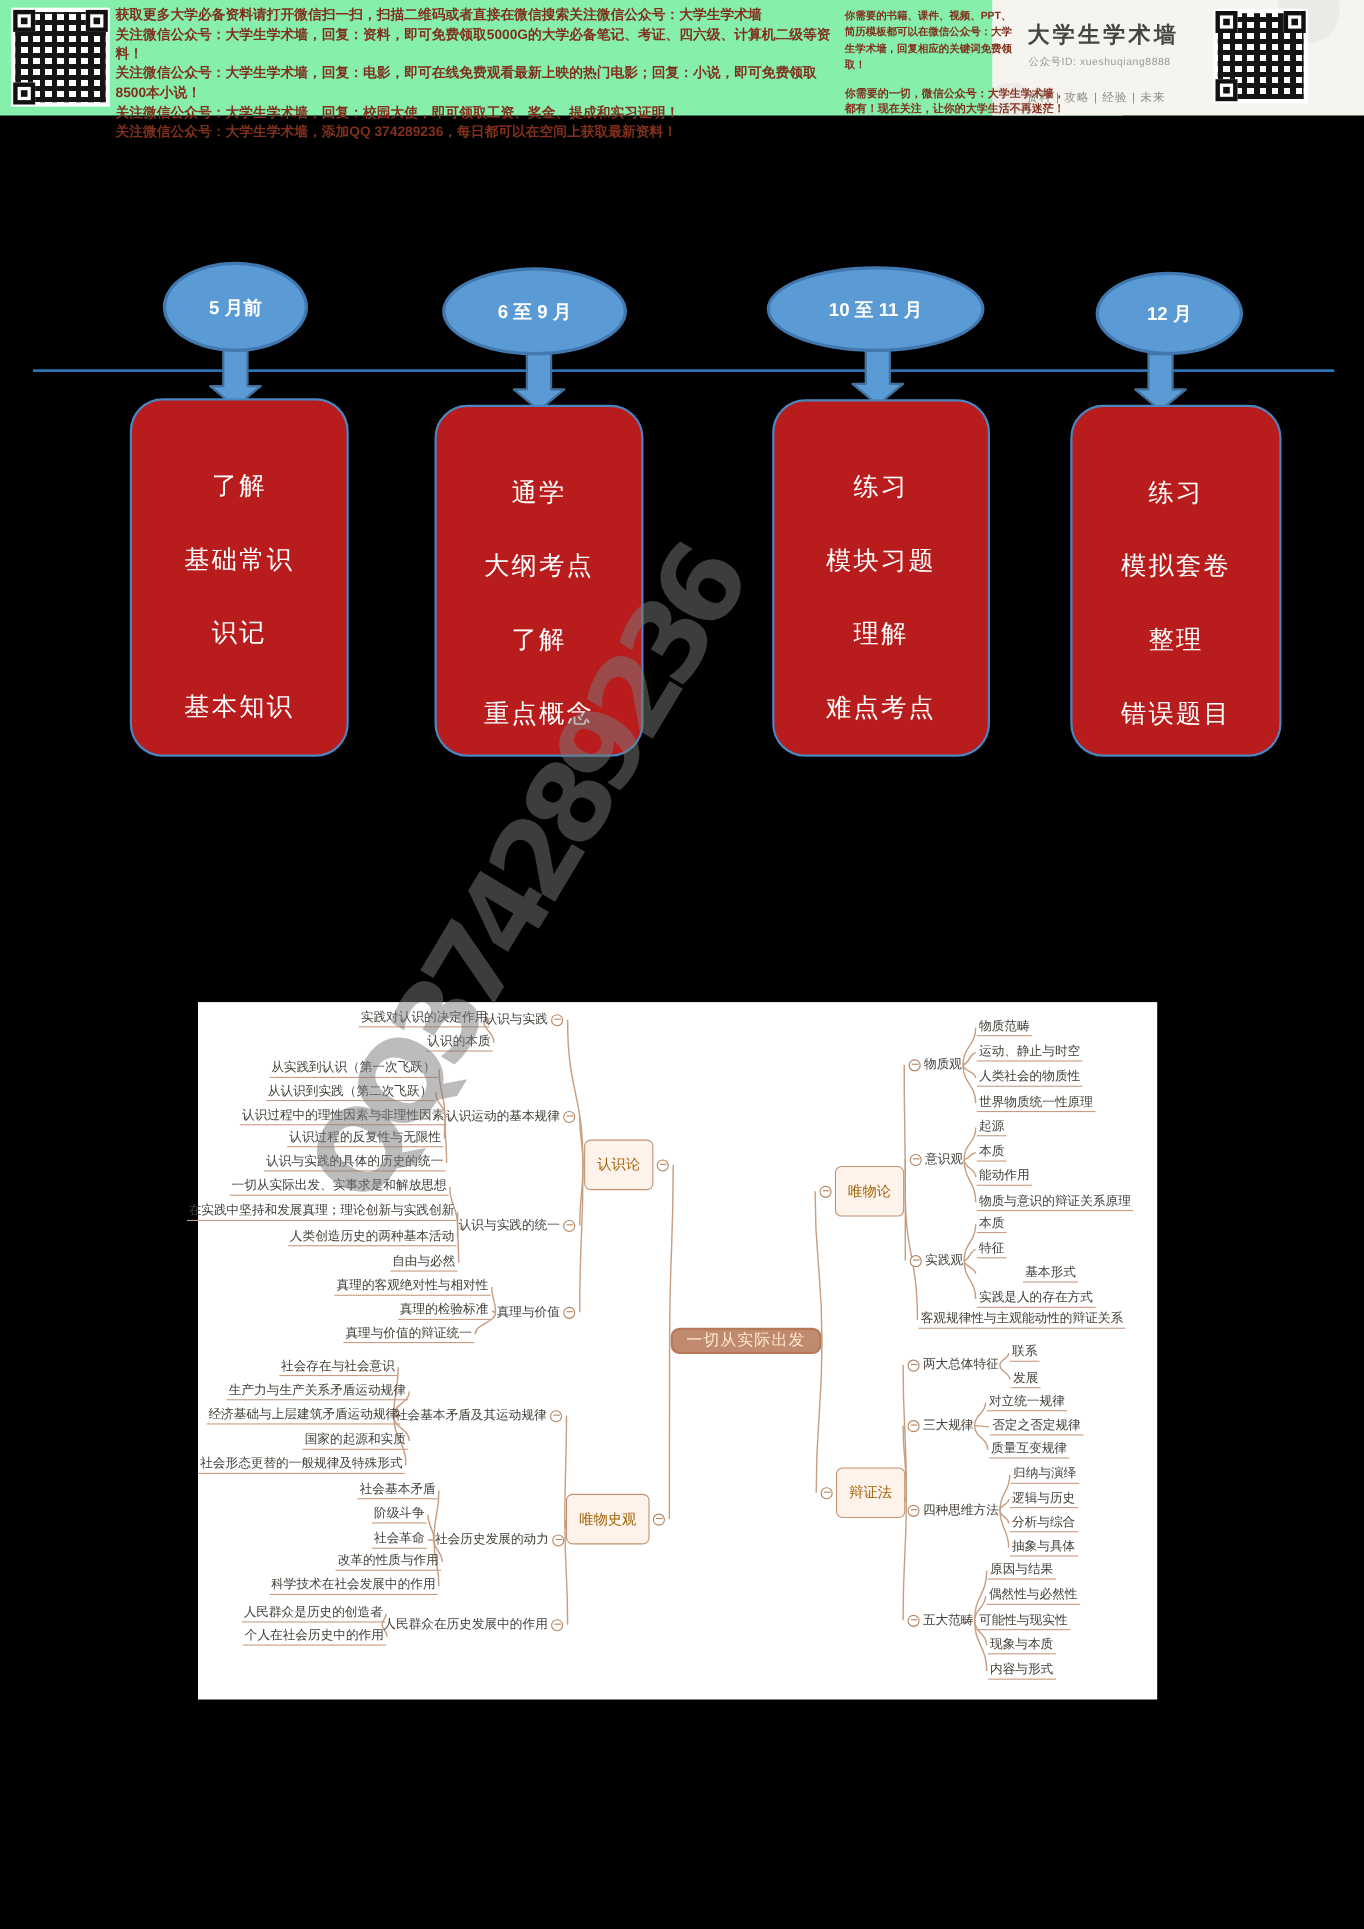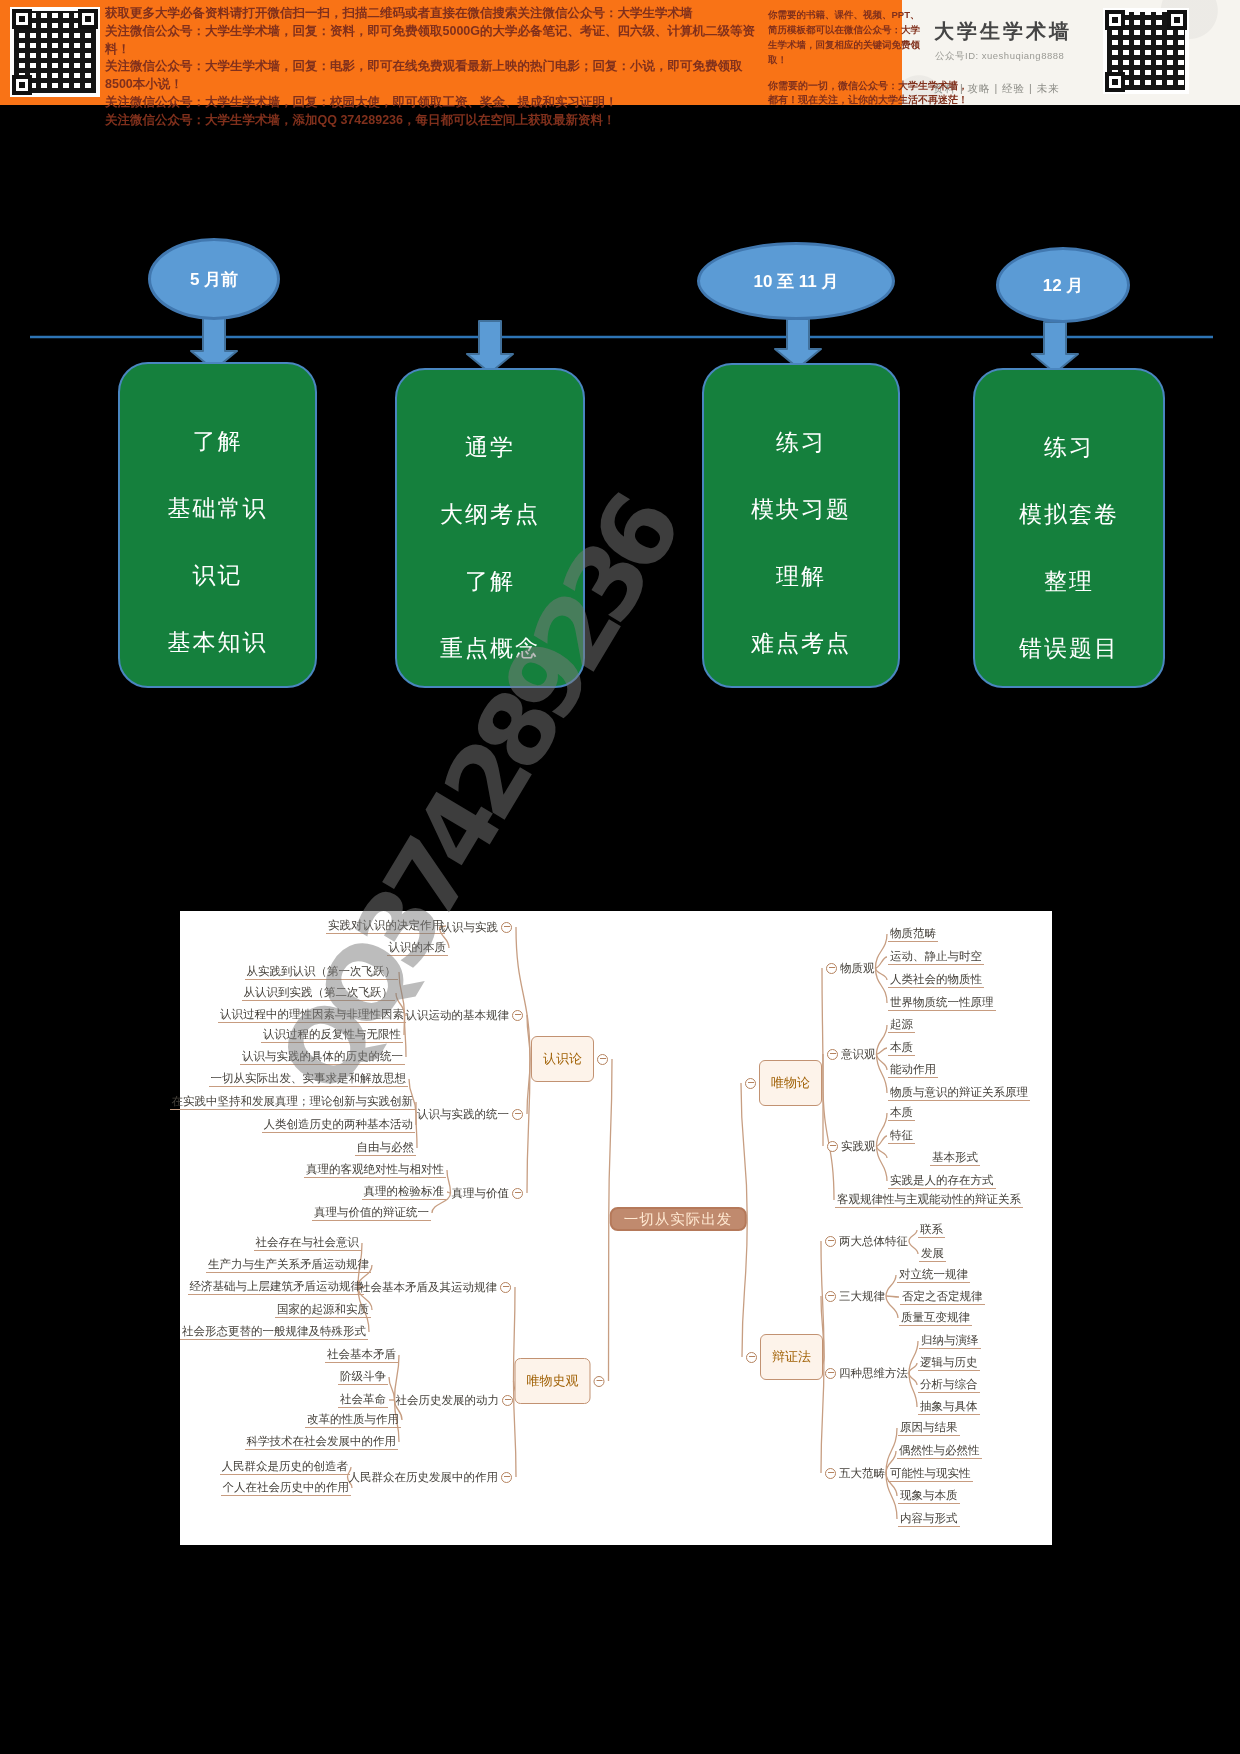--- a/index.html
+++ b/index.html
@@ -1,19 +1,19 @@
 <!DOCTYPE html>
 <html><head>
 <meta charset="utf-8">
 <style>
   html,body{margin:0;padding:0;background:#000;}
   .page{position:relative;width:1240px;height:1754px;background:#000;overflow:hidden;
         font-family:"Liberation Sans",sans-serif;}
   
-  .hdr{position:absolute;left:0;top:0;width:1020px;height:105px;background:#f97316;}
+  .hdr{position:absolute;left:0;top:0;width:1020px;height:105px;background:#86efac;}
   .qr{position:absolute;background:#fff;}
   .qr .mods{position:absolute;inset:4px;
      background-image:repeating-linear-gradient(0deg,#151515 0 5px,transparent 5px 10px),
                       repeating-linear-gradient(90deg,#151515 0 5px,#fff 5px 11px);}
   .qr .f{position:absolute;width:20px;height:20px;border:4px solid #111;background:#fff;box-sizing:border-box;}
   .qr .f::after{content:'';position:absolute;inset:3px;background:#111;}
   .qr .f.tl{left:2px;top:2px}.qr .f.tr{right:2px;top:2px}.qr .f.bl{left:2px;bottom:2px}
   .qr-left{left:10px;top:7px;width:90px;height:90px;}
   .qr-right{left:1103px;top:8px;width:86px;height:86px;z-index:3;}
   .plines{position:absolute;left:105px;top:5px;width:660px;color:#80301c;
@@ -30,21 +30,21 @@
   .card-foot{position:absolute;left:31px;top:82px;font-size:10.5px;color:#8c8c86;letter-spacing:1px;}
   
   .tl-svg{position:absolute;left:0;top:0;pointer-events:none;z-index:1;}
   .ellipse{position:absolute;border-radius:50%;background:#5b9bd5;border:3px solid #4178b0;
            display:flex;align-items:center;justify-content:center;color:#fff;font-weight:700;
            font-size:17px;box-sizing:border-box;z-index:2;}
   .e1{left:148px;top:238px;width:132px;height:82px}
   .e2{left:402px;top:243px;width:168px;height:80px}
   .e3{left:697px;top:242px;width:198px;height:78px}
   .e4{left:996px;top:247px;width:134px;height:76px}
-  .tbox{position:absolute;background:#15803d;border:2px solid #4a86c0;border-radius:30px;
+  .tbox{position:absolute;background:#b91c1c;border:2px solid #4a86c0;border-radius:30px;
         box-sizing:border-box;color:#fff;text-align:center;font-size:23px;line-height:67px;
         padding-top:44px;font-family:"Liberation Serif",serif;letter-spacing:2px;z-index:2;}
   .t1{left:118px;top:362px;width:199px;height:326px}
   .t2{left:395px;top:368px;width:190px;height:320px}
   .t3{left:702px;top:363px;width:198px;height:325px}
   .t4{left:973px;top:368px;width:192px;height:320px}
   
   .mm-panel{position:absolute;left:180px;top:911px;width:872px;height:634px;background:#fff;}
   #mmsvg{position:absolute;left:0;top:0;pointer-events:none;}
   #mmnodes{position:absolute;inset:0;}
@@ -101,20 +101,23 @@
   <svg class="tl-svg" width="1240" height="760" viewBox="0 0 1240 760">
     <line x1="30" y1="337" x2="1213" y2="337" stroke="#2e74b5" stroke-width="2.5"></line>
     <path d="M203,318 L225,318 L225,351 L237,351 L214,370 L191,351 L203,351 Z" fill="#5b9bd5" stroke="#41719c" stroke-width="2" stroke-linejoin="round"></path>
     <path d="M479,321 L501,321 L501,354 L513,354 L490,373 L467,354 L479,354 Z" fill="#5b9bd5" stroke="#41719c" stroke-width="2" stroke-linejoin="round"></path>
     <path d="M787,319 L809,319 L809,349 L821,349 L798,368 L775,349 L787,349 Z" fill="#5b9bd5" stroke="#41719c" stroke-width="2" stroke-linejoin="round"></path>
     <path d="M1044,322 L1066,322 L1066,354 L1078,354 L1055,373 L1032,354 L1044,354 Z" fill="#5b9bd5" stroke="#41719c" stroke-width="2" stroke-linejoin="round"></path>
   </svg>
 
   <div class="ellipse e1">
     <span>5 月前</span>
+    </div>
+  <div class="ellipse e2">
+    <span>6 至 9 月</span>
     </div>
   <div class="ellipse e3">
     <span>10 至 11 月</span>
     </div>
   <div class="ellipse e4">
     <span>12 月</span>
     </div>
 
   <div class="tbox t1">
     <div>了解</div>

